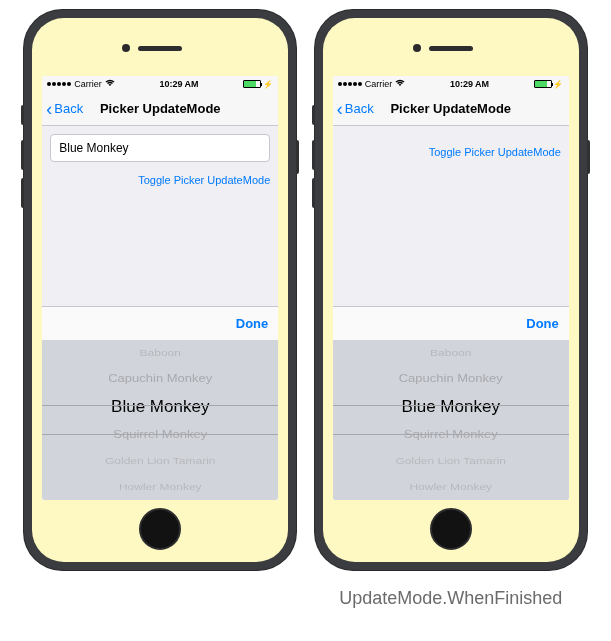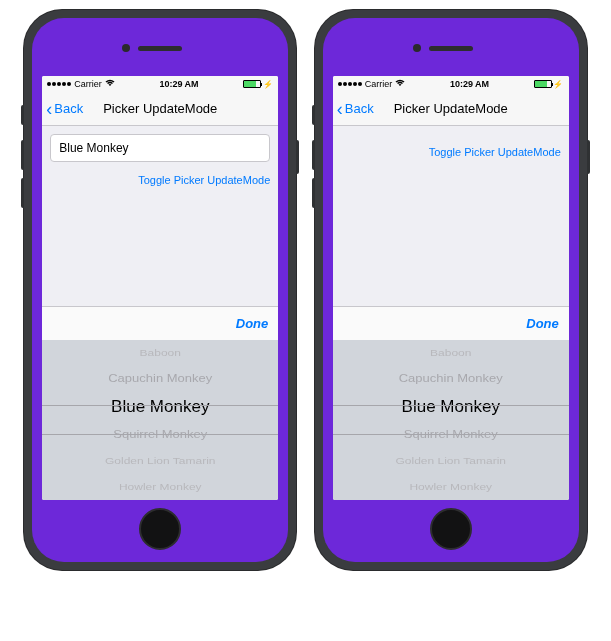--- a/index.html
+++ b/index.html
@@ -25,21 +25,21 @@
       height: 560px;
       background: #3a3c3f;
       border-radius: 38px;
       padding: 8px;
       position: relative;
       box-shadow: 0 0 0 1px #2a2b2d;
     }
     .phone-inner {
       width: 100%;
       height: 100%;
-      background: #6d28d9;
+      background: #fef9c3;
       border-radius: 32px;
       padding: 58px 10px 62px 10px;
       position: relative;
     }
     .speaker {
       position: absolute;
       top: 28px;
       left: 50%;
       transform: translateX(-50%);
       width: 44px;
@@ -151,21 +151,21 @@
       font-size: 13px;
       gap: 2px;
     }
     .back-chevron {
       font-size: 18px;
       font-weight: 300;
       line-height: 1;
     }
     .nav-title {
       font-size: 13px;
-      font-weight: 400;
+      font-weight: 700;
       color: #000;
     }
     .content-area {
       flex: 1;
       background: #efeff4;
       padding: 8px;
     }
     .input-field {
       width: 100%;
       height: 28px;
@@ -191,21 +191,20 @@
       border-top: 0.5px solid #c8c7cc;
       display: flex;
       align-items: center;
       justify-content: flex-end;
       padding: 0 10px;
     }
     .done-btn {
       color: #007aff;
       font-size: 13px;
       font-weight: 600;
-      font-style: italic;
     }
     .picker-wheel {
       height: 160px;
       background: #d1d5db;
       position: relative;
       overflow: hidden;
     }
     .picker-items {
       position: absolute;
       width: 100%;
@@ -385,15 +384,16 @@
               <div class="picker-item farther">Golden Lion Tamarin</div>
               <div class="picker-item farther">Howler Monkey</div>
             </div>
             <div class="picker-selection"></div>
           </div>
 
         </div>
         <div class="home-btn"></div>
       </div>
     </div>
+    <div class="caption">UpdateMode.WhenFinished</div>
   </div>
 
 </div>
 
 </body></html>

